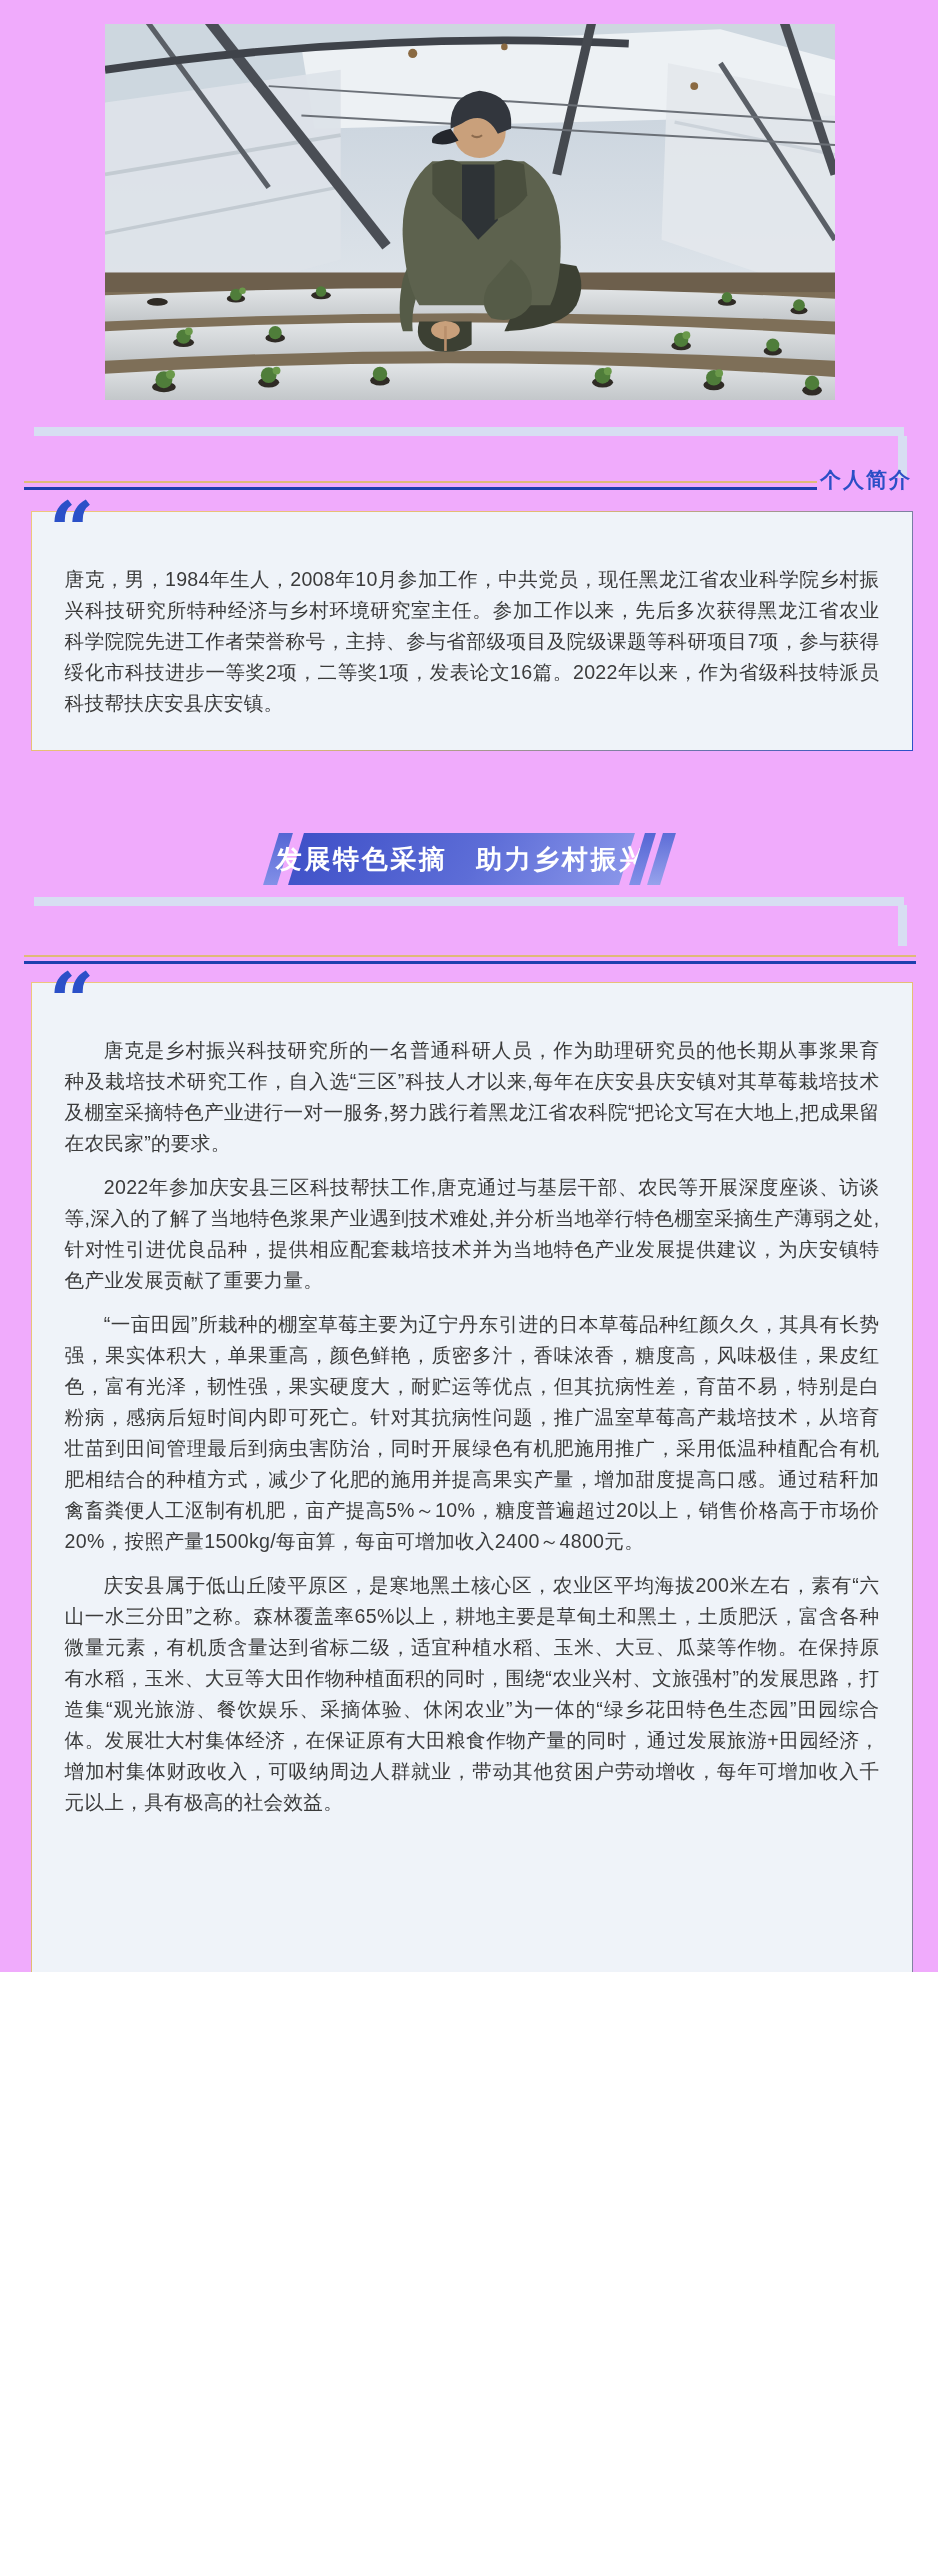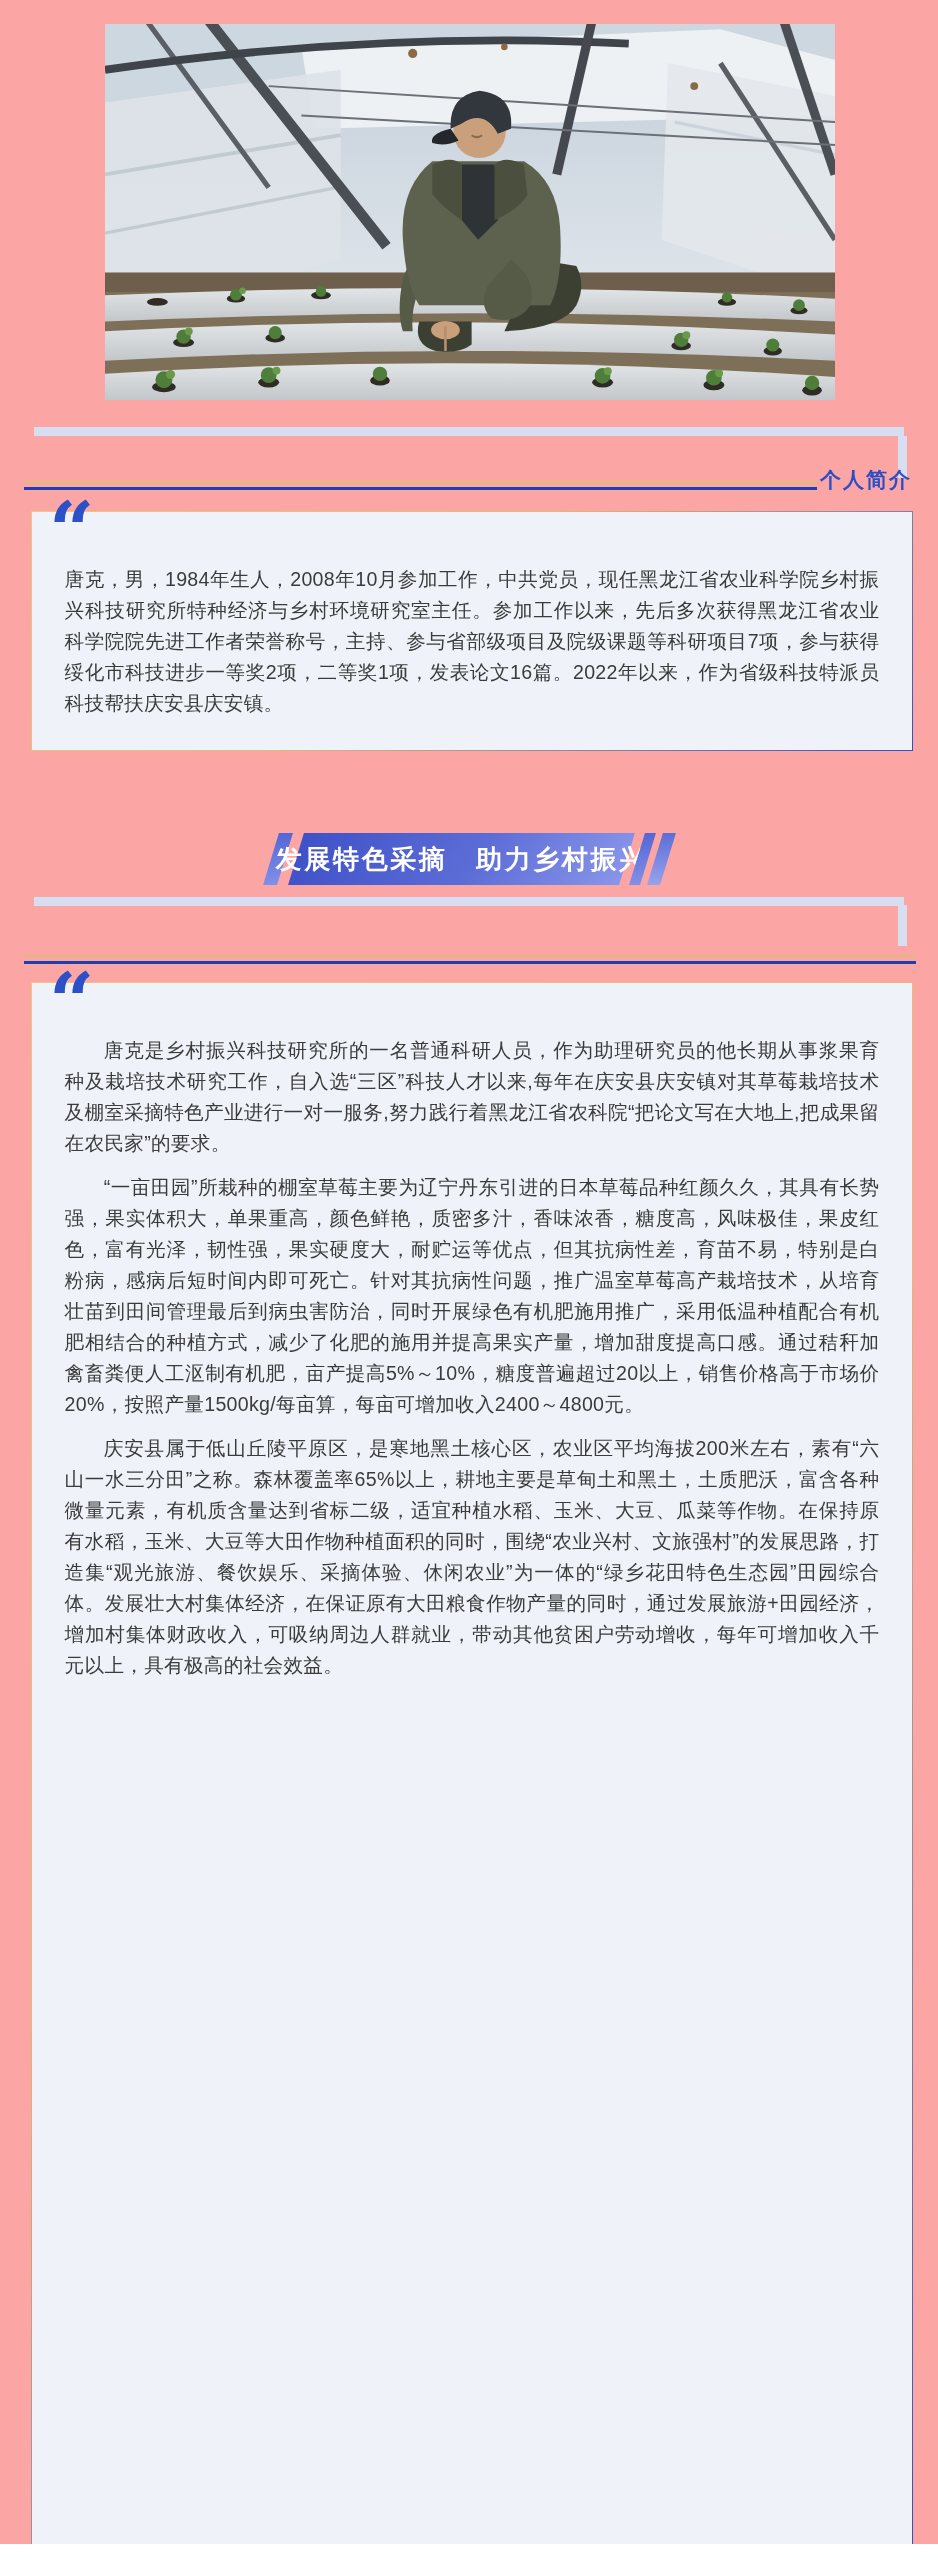--- a/index.html
+++ b/index.html
@@ -1,16 +1,16 @@
 <!DOCTYPE html>
 <html lang="zh" style="font-size:10.5px"><head>
 <meta charset="utf-8">
 <style>
   html,body{margin:0;padding:0;background:#ffffff;}
-  .page{position:relative;width:939px;height:2544px;margin:0 auto;background:#fca5a5;overflow:hidden;
+  .page{position:relative;width:939px;height:1972px;margin:0 auto;background:#f0abfc;overflow:hidden;
         font-family:"Liberation Sans","DejaVu Sans",sans-serif;}
 
   
   .photo{position:absolute;left:105px;top:24px;width:730px;height:376px;display:block;}
 
   
   .hl-bar{position:absolute;height:8.5px;background:#d7def2;}
   .hl-tab{position:absolute;width:8.5px;background:#d7def2;}
 
   
@@ -174,18 +174,19 @@
 
   <div class="hl-bar" style="left:34px;top:897px;width:870px;"></div>
   <div class="hl-tab" style="left:898px;top:905px;height:41px;"></div>
 
   <div class="line-gold" style="left:23.6px;top:955px;width:892px;"></div>
   <div class="line-blue" style="left:23.6px;top:961px;width:892px;"></div>
 
   <div class="qbox article-box">
     <span class="quote-mark">“</span>
     <p>唐克是乡村振兴科技研究所的一名普通科研人员，作为助理研究员的他长期从事浆果育种及栽培技术研究工作，自入选“三区”科技人才以来,每年在庆安县庆安镇对其草莓栽培技术及棚室采摘特色产业进行一对一服务,努力践行着黑龙江省农科院“把论文写在大地上,把成果留在农民家”的要求。</p>
+    <p>2022年参加庆安县三区科技帮扶工作,唐克通过与基层干部、农民等开展深度座谈、访谈等,深入的了解了当地特色浆果产业遇到技术难处,并分析当地举行特色棚室采摘生产薄弱之处,针对性引进优良品种，提供相应配套栽培技术并为当地特色产业发展提供建议，为庆安镇特色产业发展贡献了重要力量。</p>
     <p>“一亩田园”所栽种的棚室草莓主要为辽宁丹东引进的日本草莓品种红颜久久，其具有长势强，果实体积大，单果重高，颜色鲜艳，质密多汁，香味浓香，糖度高，风味极佳，果皮红色，富有光泽，韧性强，果实硬度大，耐贮运等优点，但其抗病性差，育苗不易，特别是白粉病，感病后短时间内即可死亡。针对其抗病性问题，推广温室草莓高产栽培技术，从培育壮苗到田间管理最后到病虫害防治，同时开展绿色有机肥施用推广，采用低温种植配合有机肥相结合的种植方式，减少了化肥的施用并提高果实产量，增加甜度提高口感。通过秸秆加禽畜粪便人工沤制有机肥，亩产提高5%～10%，糖度普遍超过20以上，销售价格高于市场价20%，按照产量1500kg/每亩算，每亩可增加收入2400～4800元。</p>
     <p>庆安县属于低山丘陵平原区，是寒地黑土核心区，农业区平均海拔200米左右，素有“六山一水三分田”之称。森林覆盖率65%以上，耕地主要是草甸土和黑土，土质肥沃，富含各种微量元素，有机质含量达到省标二级，适宜种植水稻、玉米、大豆、瓜菜等作物。在保持原有水稻，玉米、大豆等大田作物种植面积的同时，围绕“农业兴村、文旅强村”的发展思路，打造集“观光旅游、餐饮娱乐、采摘体验、休闲农业”为一体的“绿乡花田特色生态园”田园综合体。发展壮大村集体经济，在保证原有大田粮食作物产量的同时，通过发展旅游+田园经济，增加村集体财政收入，可吸纳周边人群就业，带动其他贫困户劳动增收，每年可增加收入千元以上，具有极高的社会效益。</p>
   </div>
 
 </div>
 
 
 </body></html>

